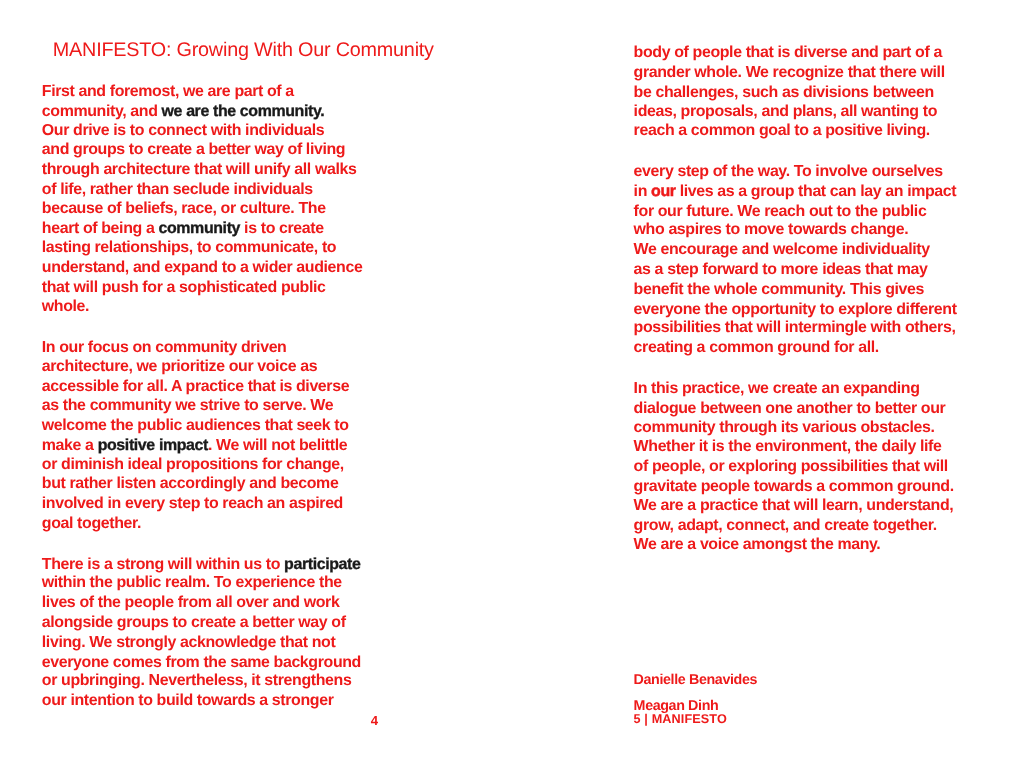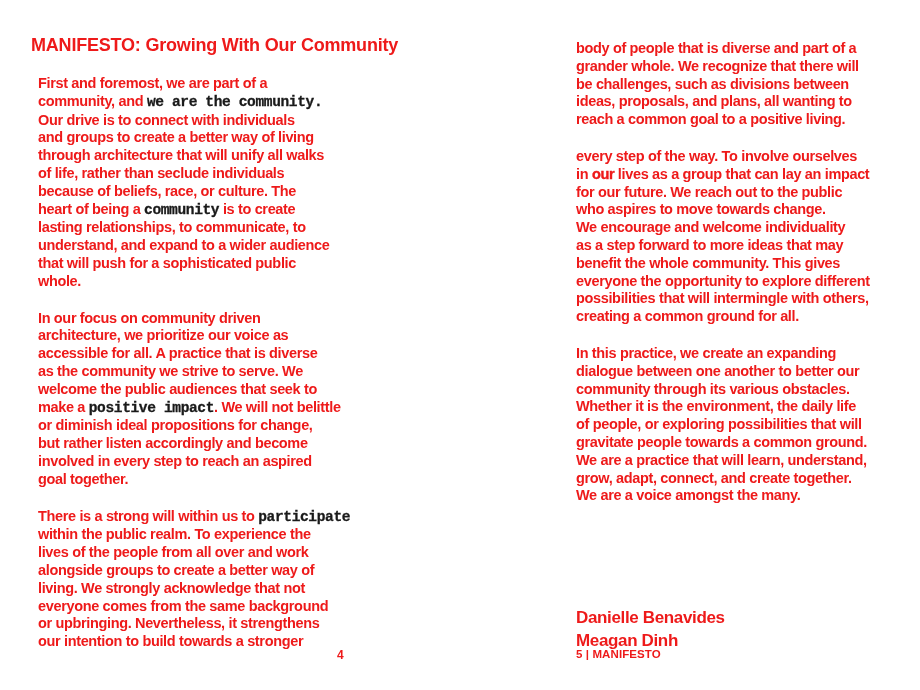--- a/index.html
+++ b/index.html
@@ -3,43 +3,43 @@
 <meta charset="utf-8">
 <style>
   :root { --red:#ee1a1a; --ink:#1a1a1a; }
   html, body { margin:0; padding:0; background:#ffffff; }
   .spread {
     position:relative; width:920px; height:690px;
     background:#ffffff; overflow:hidden;
     font-family:"Liberation Sans", sans-serif;
   }
   .title {
-    position:absolute; left:31px; top:35px;
-    font-size:18px; font-weight:bold; letter-spacing:-0.2px;
+    position:absolute; left:48px; top:35px;
+    font-size:18px; font-weight:normal; letter-spacing:-0.2px;
     color:var(--red); white-space:pre; margin:0;
   }
   .col {
     position:absolute;
     font-size:14.5px; font-weight:bold; letter-spacing:-0.35px;
     line-height:17.8px; color:var(--red);
   }
   .col-left  { left:38px;  top:75px; }
   .col-right { left:576px; top:40px; }
   .para { margin:0 0 19px 0; }
   .line { white-space:pre; }
   .seg { white-space:pre; }
-  .seg-black { color:var(--ink);font-family:Liberation Mono, monospace; -webkit-text-stroke:0.3px var(--ink); }
+  .seg-black { color:var(--ink); -webkit-text-stroke:0.3px var(--ink); }
   .seg-redbold { -webkit-text-stroke:0.4px var(--red); }
   .pagenum-left {
     position:absolute; left:337px; top:648px;
     font-size:12px; font-weight:bold; color:var(--red);
   }
   .authors {
     position:absolute; left:576px; top:606px;
-    font-size:17px; font-weight:bold; letter-spacing:-0.35px;
+    font-size:13px; font-weight:bold; letter-spacing:-0.35px;
     line-height:23px; color:var(--red);
   }
   .footer-right {
     position:absolute; left:576px; top:648px;
     font-size:11.5px; font-weight:bold; letter-spacing:0.1px;
     color:var(--red); white-space:pre;
   }
 </style>
 </head>
 <body>

